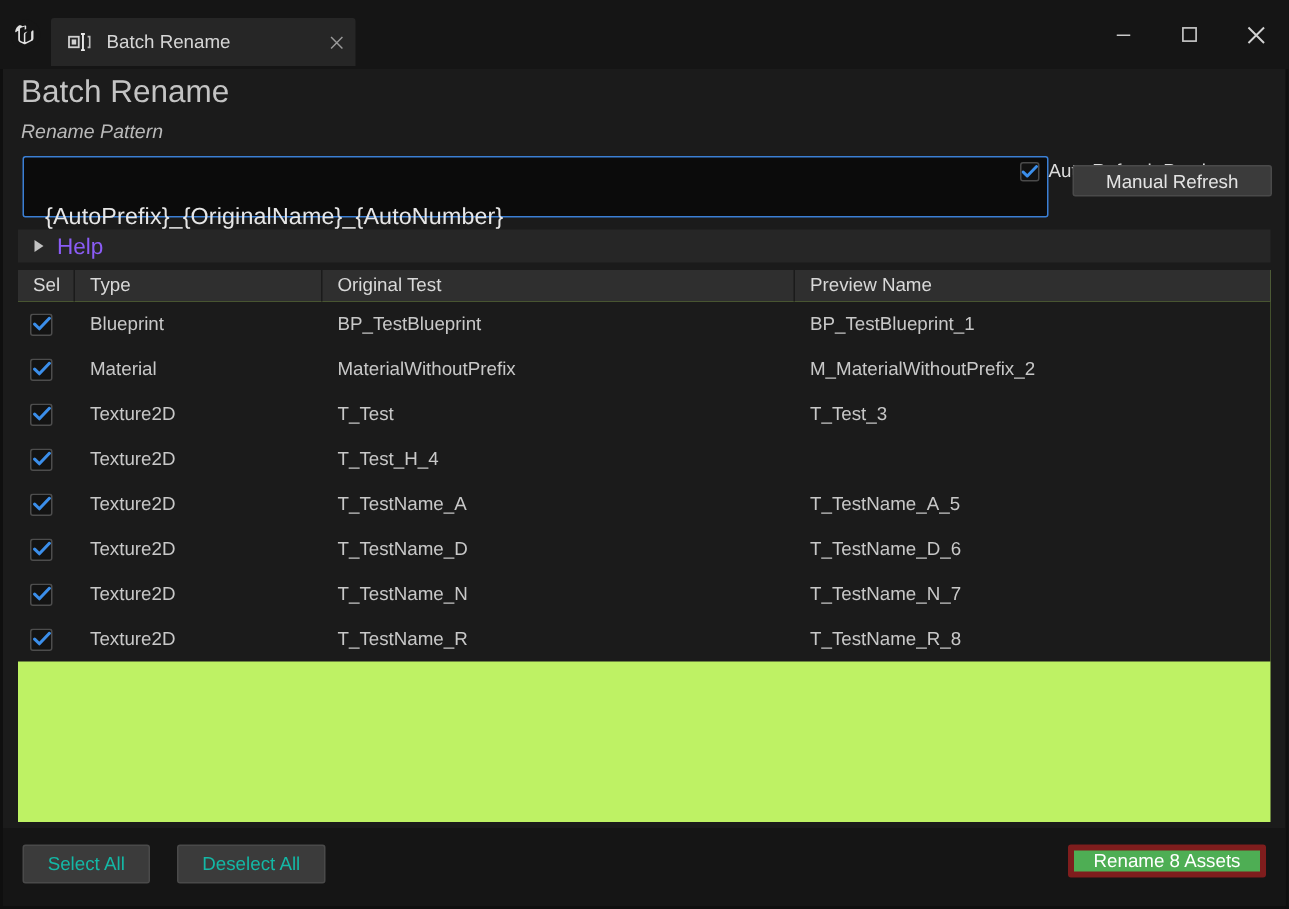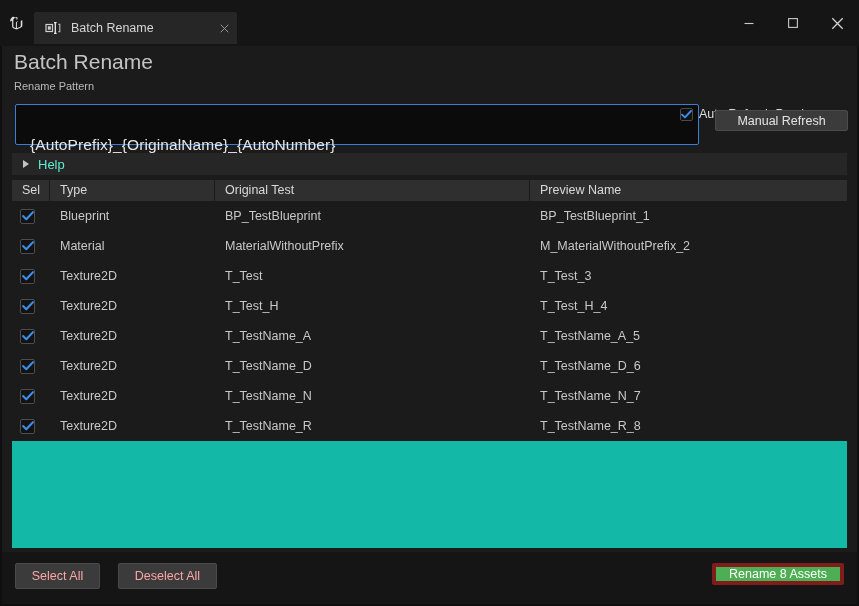--- a/index.html
+++ b/index.html
@@ -66,21 +66,21 @@
     border-right: 2px solid #0f0f0f;
     border-bottom: 2px solid #0f0f0f;
   }
 
   .page-title {
     position: absolute; left: 12px; top: 4px;
     font-size: 21px; color: #c4c4c4; font-weight: 400;
   }
   .pattern-label {
     position: absolute; left: 12px; top: 34px;
-    font-size: 11px; color: #b9b9b9;
+    font-size: 13px; color: #b9b9b9; font-style: italic;
   }
 
   
   .pattern-input {
     position: absolute; left: 13px; top: 58px;
     width: 684px; height: 41px;
     background: #0b0b0b;
     border: 1px solid #3b7fd4;
     border-radius: 2px;
     display: flex; align-items: center;
@@ -120,27 +120,27 @@
     background: #262626;
     display: flex; align-items: center;
     padding-left: 11px; gap: 9px;
   }
   .tri { width: 0; height: 0;
     border-left: 6px solid #c2c2c2;
     border-top: 4.5px solid transparent;
     border-bottom: 4.5px solid transparent;
     flex: 0 0 6px;
   }
-  .help-label { font-size: 13px; color: #5eead4; }
+  .help-label { font-size: 15px; color: #8b5cf6; }
 
   
   .table {
     position: absolute; left: 10px; top: 134px;
     width: 835px; height: 368px;
-    background: #14b8a6;
+    background: #bef264;
   }
   .thead {
     display: flex; height: 21px;
     background: #2f2f2f;
     align-items: center;
   }
   .thead .th {
     font-size: 12.5px; color: #d9d9d9;
     padding-left: 10px; height: 21px; line-height: 21px;
     border-right: 1px solid #1b1b1b;
@@ -169,21 +169,21 @@
 
   
   .footer {
     position: absolute; left: 0; bottom: 0; width: 855px; height: 52px;
     background: #151515;
   }
   .btn {
     position: absolute; height: 22px;
     background: #3b3b3b; border: 1px solid #4a4a4a; border-radius: 2px;
     display: flex; align-items: center; justify-content: center;
-    font-size: 12.5px; color: #fca5a5;
+    font-size: 12.5px; color: #14b8a6;
     padding: 12px 12px;
   }
   .btn-select-all   { left: 13px;  top: 11px; min-width: 85px; }
   .btn-deselect-all { left: 100px; top: 11px; min-width: 99px; margin-left: 16px; }
   .btn-rename {
     position: absolute; right: 13px; top: 11px;
     height: 22px; min-width: 132px;
     background: #4eae54; border: 4px solid #7f1d1d; border-radius: 2px;
     display: flex; align-items: center; justify-content: center;
     font-size: 12.5px; color: #ffffff;
@@ -308,21 +308,20 @@
         </div>
         <div class="trow">
           <div class="td c-sel">
             <span class="row-cb">
               <svg width="12" height="10" viewBox="0 0 11 9">
                 <path d="M1 4.6 L3.9 7.4 L10 1" fill="none" stroke="#3b8eea" stroke-width="1.9" stroke-linecap="round" stroke-linejoin="round"></path>
               </svg>
             </span>
           </div>
           <div class="td c-type">Texture2D</div>
-          <div class="td c-orig">T_Test_H</div>
           <div class="td c-prev">T_Test_H_4</div>
         </div>
         <div class="trow">
           <div class="td c-sel">
             <span class="row-cb">
               <svg width="12" height="10" viewBox="0 0 11 9">
                 <path d="M1 4.6 L3.9 7.4 L10 1" fill="none" stroke="#3b8eea" stroke-width="1.9" stroke-linecap="round" stroke-linejoin="round"></path>
               </svg>
             </span>
           </div>

